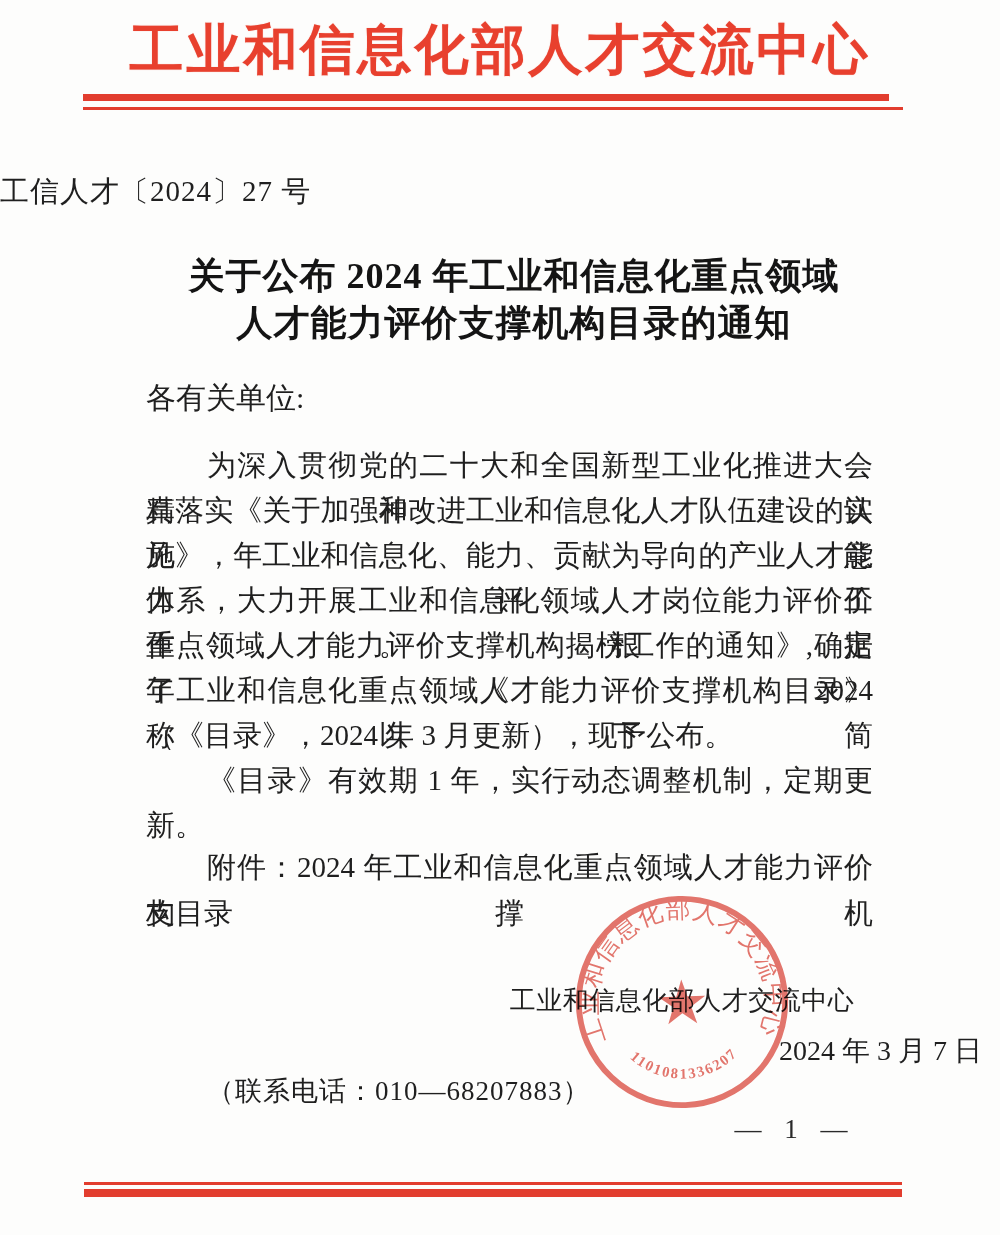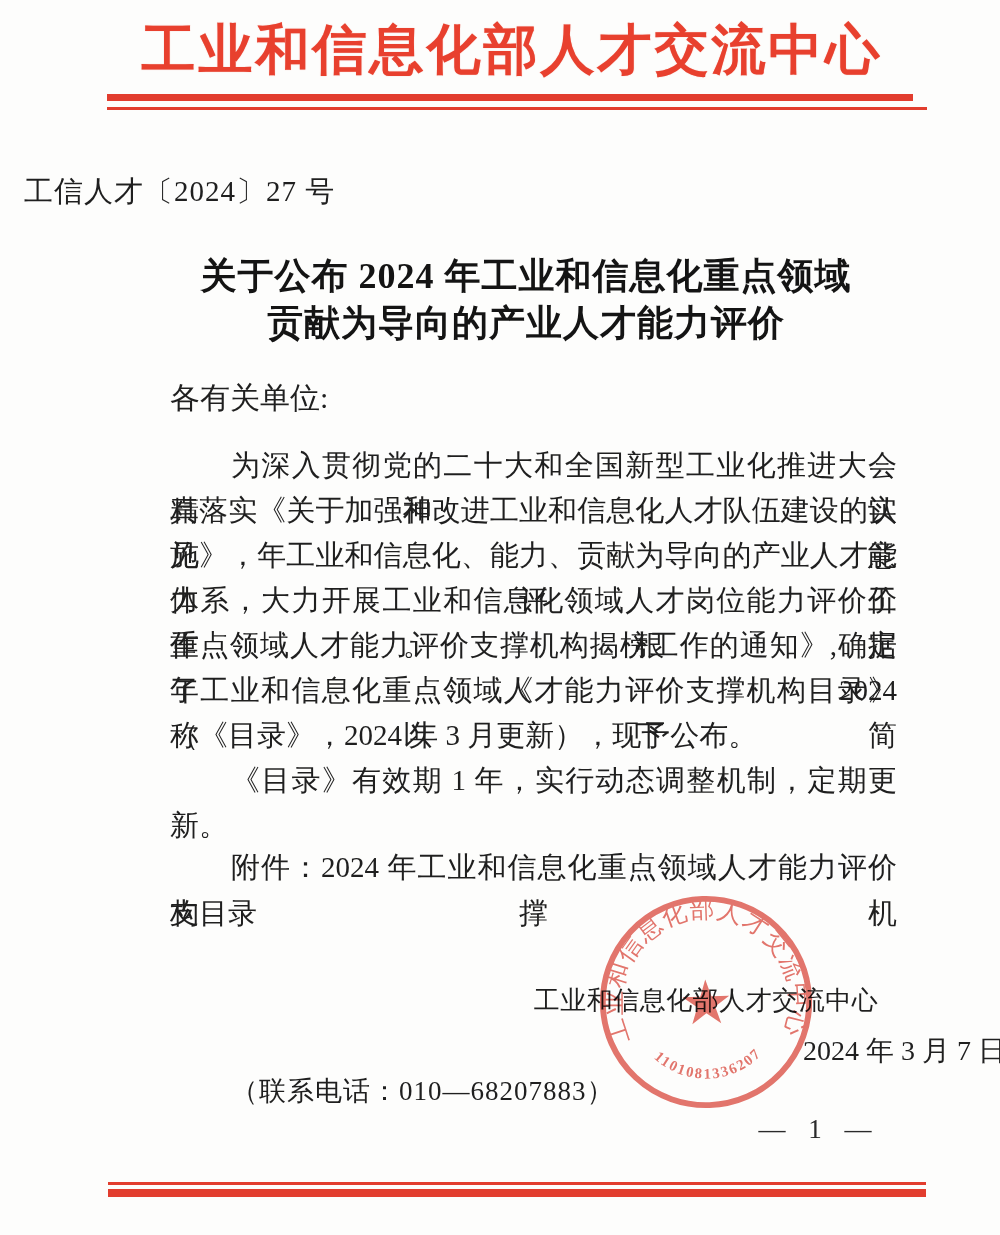--- a/index.html
+++ b/index.html
@@ -11,21 +11,21 @@
   }
   *{margin:0;padding:0;box-sizing:border-box;}
   html,body{width:1000px;height:1235px;}
   body{
     background:var(--paper);
     font-family:"Liberation Serif","DejaVu Serif",serif;
     color:var(--ink);
     position:relative;
     overflow:hidden;
   }
-  .sheet{position:absolute;inset:0;margin-left:24px;}
+  .sheet{position:absolute;inset:0;}
 
   
   .letterhead{
     position:absolute;top:12px;left:0;width:100%;
     text-align:center;
     font-size:54px;font-weight:700;letter-spacing:3px;line-height:76px;
     color:var(--header-red);
     text-shadow:0 0 1px rgba(232,64,46,.45);
   }
   .rule{position:absolute;left:83px;width:820px;}
@@ -94,21 +94,21 @@
 
   <div class="rule rule-top">
     <div class="rule-thick"></div>
     <div class="rule-thin"></div>
   </div>
 
   <div class="doc-number">工信人才〔2024〕27 号</div>
 
   <div class="doc-title">
     <div>关于公布 2024 年工业和信息化重点领域</div>
-    <div>贡献为导向的产业人才能力评价</div>
+    <div>人才能力评价支撑机构目录的通知</div>
   </div>
 
   <div class="salutation">各有关单位:</div>
 
   <div class="body-block">
     <div class="bline indent">为深入贯彻党的二十大和全国新型工业化推进大会精神，认</div>
     <div class="bline">真落实《关于加强和改进工业和信息化人才队伍建设的实施意</div>
     <div class="bline">见》，年工业和信息化、能力、贡献为导向的产业人才能力评价</div>
     <div class="bline">体系，大力开展工业和信息化领域人才岗位能力评价工作。根据</div>
     <div class="bline">重点领域人才能力评价支撑机构揭榜工作的通知》,确定了《2024</div>

